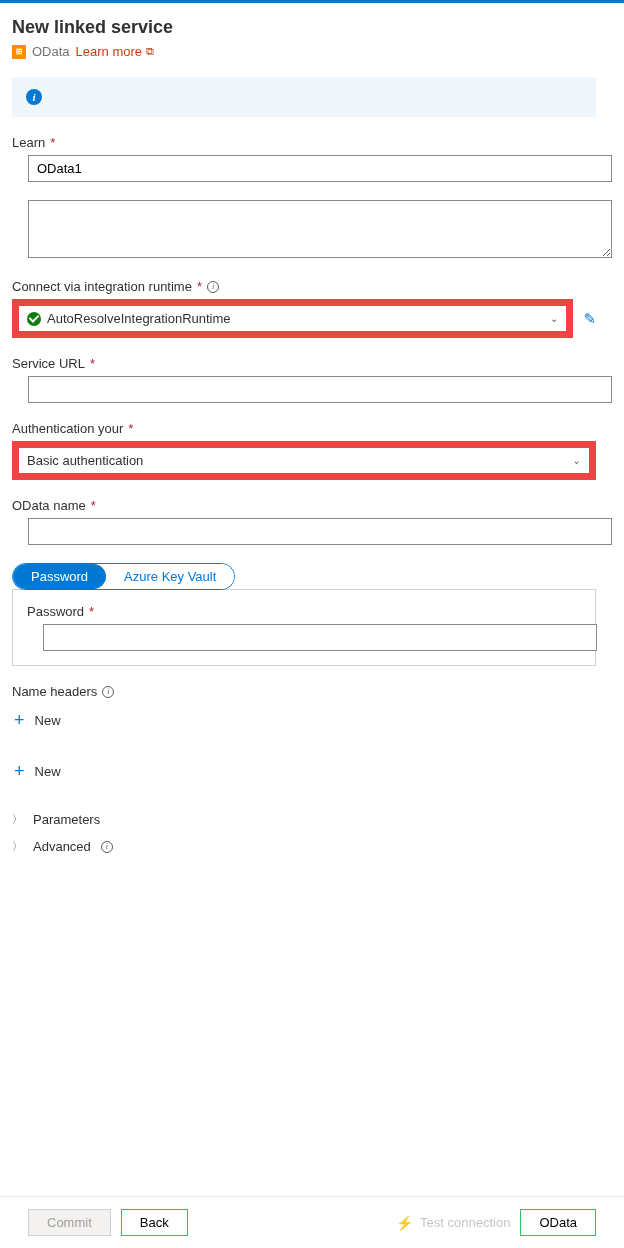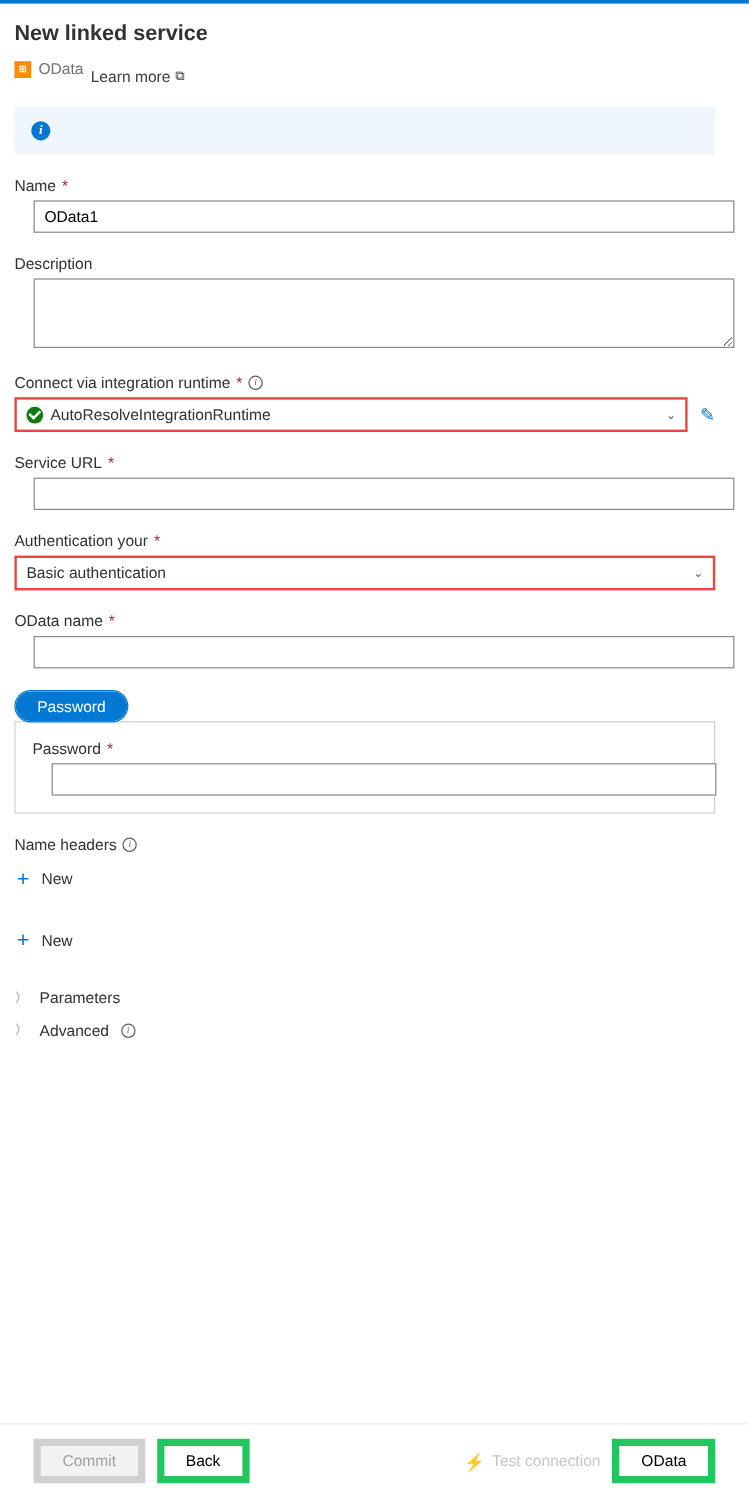--- a/index.html
+++ b/index.html
@@ -36,28 +36,27 @@
       background: #ff8c00;
       display: inline-flex;
       align-items: center;
       justify-content: center;
       font-size: 8px;
       color: #fff;
       font-weight: bold;
     }
     .subtitle-text { font-size: 13px; color: #737373; }
     .learn-more {
-      color: #404040;
+      color: #c2410c;
       text-decoration: none;
       font-size: 13px;
       cursor: pointer;
       display: inline-flex;
       align-items: center;
       gap: 4px;
-      margin-top: 12px;
     }
     .learn-more .ext-icon { font-size: 11px; }
     .info-bar {
       background: #eff6fc;
       padding: 12px 14px;
       display: flex;
       align-items: center;
       gap: 10px;
       margin-bottom: 18px;
       font-size: 13px;
@@ -105,21 +104,21 @@
       padding: 5px 8px;
       font-family: inherit;
       font-size: 13px;
       background: #fff;
       margin-left: 16px;
     }
     textarea { height: 58px; resize: both; }
     .runtime-row { display: flex; align-items: center; gap: 10px; }
     .select-box {
       flex: 1;
-      border: 2px solid #ef4444;
+      border: 7px solid #ef4444;
       padding: 5px 8px;
       display: flex;
       align-items: center;
       gap: 6px;
       cursor: pointer;
       background: #fff;
     }
     .select-box .chev { margin-left: auto; color: #605e5c; font-size: 10px; }
     .check-circle {
       width: 14px; height: 14px;
@@ -185,21 +184,21 @@
     .expand-chev { color: #605e5c; font-size: 11px; }
     .footer {
       border-top: 1px solid #edebe9;
       padding: 12px 28px;
       display: flex;
       align-items: center;
       gap: 10px;
     }
     .btn {
       padding: 5px 18px;
-      border: 6px solid #22c55e;
+      border: 1px solid #22c55e;
       background: #fff;
       font-family: inherit;
       font-size: 13px;
       cursor: pointer;
     }
     .btn.disabled {
       color: #a19f9d;
       border-color: #d2d0ce;
       background: #f3f2f1;
       cursor: default;
@@ -228,28 +227,27 @@
       <span class="ext-icon">⧉</span>
     </a>
   </div>
 
   <div class="info-bar">
     <span class="info-icon">i</span>
   </div>
 
   <div class="field-group">
     <div class="field-label">
-      <span>Name</span>
+      <span>Learn</span>
         <span class="req">*</span>
     </div>
     <input type="text" value="OData1" style="">
   </div>
 
   <div class="field-group">
-    <div class="field-label">Description</div>
     <textarea style=""></textarea>
   </div>
 
   <div class="field-group">
     <div class="field-label">
       <span>Connect via integration runtime</span>
         <span class="req">*</span>
       <span class="help-icon">i</span>
     </div>
     <div class="runtime-row">
@@ -285,20 +283,21 @@
     <div class="field-label">
       <span>OData name</span>
         <span class="req">*</span>
     </div>
     <input type="text" value="" style="">
   </div>
 
   <div class="field-group">
     <div class="pill-tabs">
       <div class="pill-tab active">Password</div>
+      <div class="pill-tab">Azure Key Vault</div>
     </div>
     <div class="password-panel">
       <div class="field-label">
         <span>Password</span>
           <span class="req">*</span>
       </div>
       <input type="password" value="" style="">
     </div>
   </div>
 

